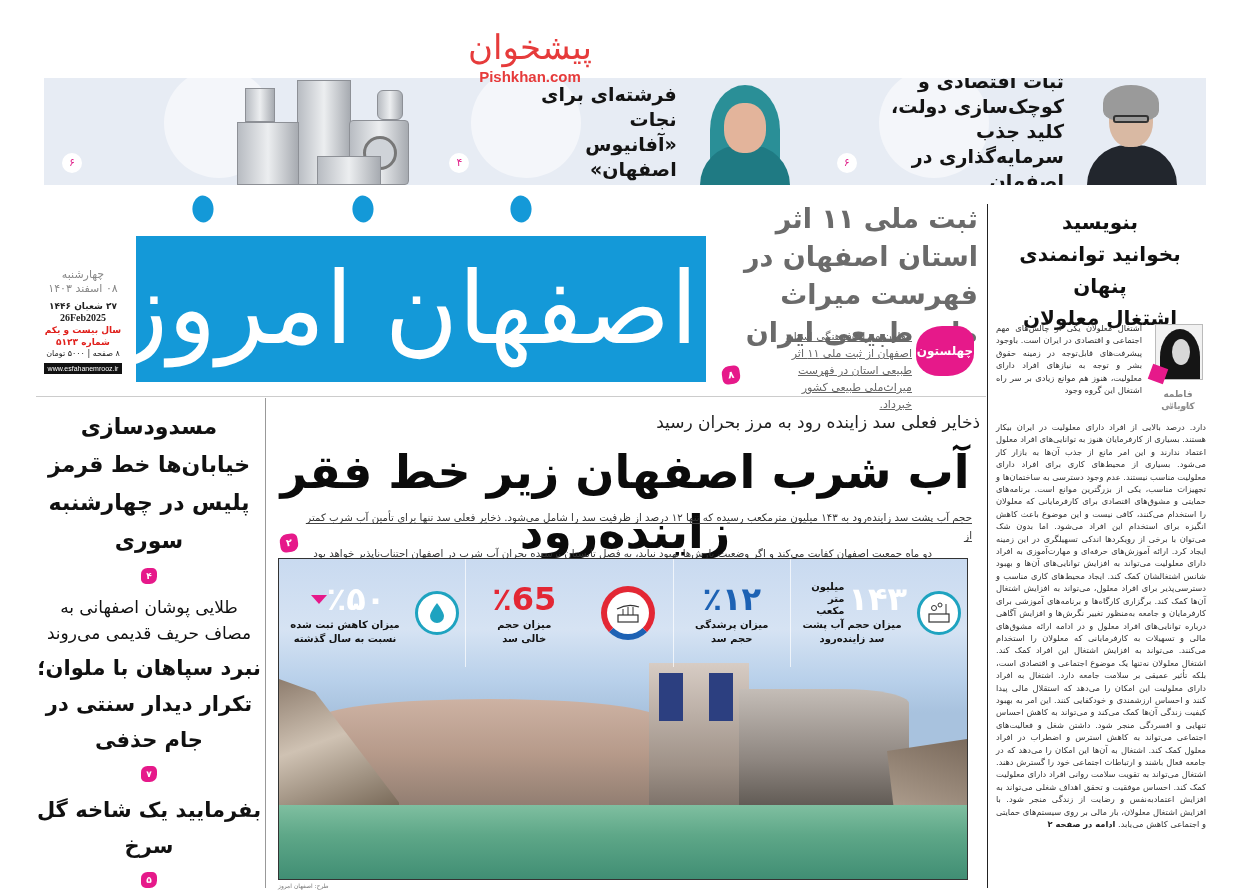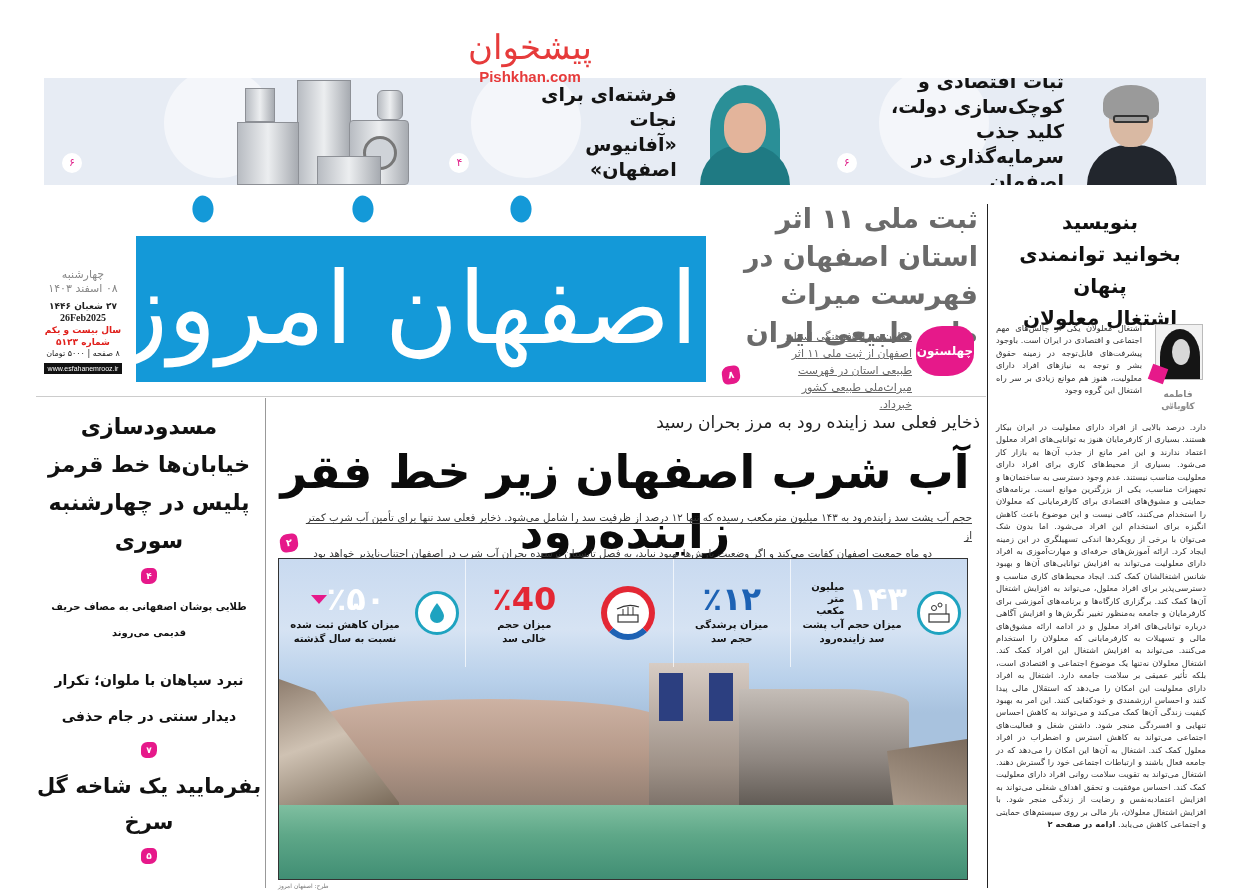--- a/index.html
+++ b/index.html
@@ -66,21 +66,21 @@
     .author-pink { position: absolute; left: 1150px; top: 366px; width: 16px; height: 16px; background: #e6198a; transform: rotate(20deg); }
     .author-name { position: absolute; left: 1148px; top: 388px; width: 60px; text-align: center; font-size: 9px; color: #888; font-weight: bold; line-height: 12px; }
     .author-role { position: absolute; left: 1148px; top: 401px; width: 60px; text-align: center; font-size: 7px; color: #aaa; line-height: 10px; }
     .editorial-body-top { position: absolute; left: 996px; top: 322px; width: 146px; font-size: 8.3px; line-height: 12.4px; color: #333; text-align: justify; }
     .editorial-body { position: absolute; left: 996px; top: 421px; width: 210px; font-size: 8.3px; line-height: 12.4px; color: #333; text-align: justify; }
     .continued { font-weight: bold; color: #222; }
 
     
     .left-col { position: absolute; left: 36px; top: 408px; width: 226px; text-align: center; }
     .lc-title { font-weight: bold; font-size: 22px; line-height: 38px; color: #111; }
-    .lc-kicker { font-weight: bold; font-size: 10px; line-height: 26px; color: #111; }
+    .lc-kicker { font-weight: normal; font-size: 17px; line-height: 26px; color: #111; }
     .lc-badge { display: inline-block; width: 16px; height: 16px; background: #e6198a; color: #fff; font-size: 9px; font-weight: bold; line-height: 16px; border-radius: 40% 30% 45% 30%; margin: 8px 0 10px; }
 
     
     .lead-kicker { position: absolute; left: 270px; top: 410px; width: 710px; text-align: right; font-size: 17px; color: #222; line-height: 24px; }
     .lead-title { position: absolute; left: 270px; top: 442px; width: 710px; text-align: center; font-weight: bold; font-size: 46px; line-height: 60px; color: #0b0b0b; letter-spacing: -1px; }
     .lead-sum { position: absolute; left: 300px; top: 509px; width: 672px; text-align: right; font-size: 10.2px; line-height: 18px; color: #333; }
     .lead-sum span { border-bottom: 1px solid #444; }
 
     .infographic { position: absolute; left: 278px; top: 558px; width: 690px; height: 322px; overflow: hidden; border: 1px solid #333;
       background: linear-gradient(180deg,#c9daf0 0%,#d6e3f3 22%,#b8d0ea 38%,#a8c2de 48%); }
@@ -197,21 +197,21 @@
 <div class="editorial-body-top">اشتغال معلولان یکی از چالش‌های مهم اجتماعی و اقتصادی در ایران است. باوجود پیشرفت‌های قابل‌توجه در زمینه حقوق بشر و توجه به نیازهای افراد دارای معلولیت، هنوز هم موانع زیادی بر سر راه اشتغال این گروه وجود</div>
 <div class="editorial-body">
   <span>دارد. درصد بالایی از افراد دارای معلولیت در ایران بیکار هستند. بسیاری از کارفرمایان هنوز به توانایی‌های افراد معلول اعتماد ندارند و این امر مانع از جذب آن‌ها به بازار کار می‌شود. بسیاری از محیط‌های کاری برای افراد دارای معلولیت مناسب نیستند. عدم وجود دسترسی به ساختمان‌ها و تجهیزات مناسب، یکی از بزرگترین موانع است. برنامه‌های حمایتی و مشوق‌های اقتصادی برای کارفرمایانی که معلولان را استخدام می‌کنند، کافی نیست و این موضوع باعث کاهش انگیزه برای استخدام این افراد می‌شود. اما بدون شک می‌توان با برخی از رویکردها اندکی تسهیلگری در این زمینه ایجاد کرد. ارائه آموزش‌های حرفه‌ای و مهارت‌آموزی به افراد دارای معلولیت می‌تواند به افزایش توانایی‌های آن‌ها و بهبود شانس اشتغالشان کمک کند. ایجاد محیط‌های کاری مناسب و دسترسی‌پذیر برای افراد معلول، می‌تواند به افزایش اشتغال آن‌ها کمک کند. برگزاری کارگاه‌ها و برنامه‌های آموزشی برای کارفرمایان و جامعه به‌منظور تغییر نگرش‌ها و افزایش آگاهی درباره توانایی‌های افراد معلول و در ادامه ارائه مشوق‌های مالی و تسهیلات به کارفرمایانی که معلولان را استخدام می‌کنند. می‌تواند به افزایش اشتغال این افراد کمک کند. اشتغال معلولان نه‌تنها یک موضوع اجتماعی و اقتصادی است، بلکه تأثیر عمیقی بر سلامت جامعه دارد. اشتغال به افراد دارای معلولیت این امکان را می‌دهد که استقلال مالی پیدا کنند و احساس ارزشمندی و خودکفایی کنند. این امر به بهبود کیفیت زندگی آن‌ها کمک می‌کند و می‌تواند به کاهش احساس تنهایی و افسردگی منجر شود. داشتن شغل و فعالیت‌های اجتماعی می‌تواند به کاهش استرس و اضطراب در افراد معلول کمک کند. اشتغال به آن‌ها این امکان را می‌دهد که در جامعه فعال باشند و ارتباطات اجتماعی خود را گسترش دهند. اشتغال می‌تواند به تقویت سلامت روانی افراد دارای معلولیت کمک کند. احساس موفقیت و تحقق اهداف شغلی می‌تواند به افزایش اعتمادبه‌نفس و رضایت از زندگی منجر شود. با افزایش اشتغال معلولان، بار مالی بر روی سیستم‌های حمایتی و اجتماعی کاهش می‌یابد.</span>
   <span class="continued">ادامه در صفحه ۲</span>
 </div>
 
 <div class="left-col">
   <div class="lc-title">مسدودسازی خیابان‌ها خط قرمز پلیس در چهارشنبه سوری</div>
   <div class="lc-badge">۴</div>
   <div class="lc-kicker">طلایی پوشان اصفهانی به مصاف حریف قدیمی می‌روند</div>
-  <div class="lc-title" style="font-size:14px; line-height:36px; margin-top:16px;">نبرد سپاهان با ملوان؛ تکرار دیدار سنتی در جام حذفی</div>
+  <div class="lc-title" style="font-size:21px; line-height:36px; margin-top:4px;">نبرد سپاهان با ملوان؛ تکرار دیدار سنتی در جام حذفی</div>
   <div class="lc-badge">۷</div>
   <div class="lc-title" style="font-size:21px; line-height:36px;">بفرمایید یک شاخه گل سرخ</div>
   <div class="lc-badge">۵</div>
 </div>
 
 <div class="lead-kicker">ذخایر فعلی سد زاینده رود به مرز بحران رسید</div>
 <div class="lead-title">آب شرب اصفهان زیر خط فقر زاینده‌رود</div>
 <div class="lead-sum">
   <div><span>حجم آب پشت سد زاینده‌رود به ۱۴۳ میلیون مترمکعب رسیده که تنها ۱۲ درصد از ظرفیت سد را شامل می‌شود. ذخایر فعلی سد تنها برای تأمین آب شرب کمتر از</span></div>
   <div style="padding-right:40px;"><span>دو ماه جمعیت اصفهان کفایت می‌کند و اگر وضعیت بارش‌ها بهبود نیابد، به فصل تابستان نرسیده بحران آب شرب در اصفهان اجتناب‌ناپذیر خواهد بود</span></div>
@@ -264,21 +264,21 @@
             <path d="M3 8 Q14 2 25 6" fill="none" stroke="#333" stroke-width="1.2"></path>
             <line x1="9" y1="8" x2="9" y2="14" stroke="#333"></line>
             <line x1="14" y1="6" x2="14" y2="14" stroke="#333"></line>
             <line x1="19" y1="6" x2="19" y2="14" stroke="#333"></line>
           </svg>
       </div>
     </div>
 
     <div class="stat">
       <div>
-        <div class="val" style="color:#e32734;">٪40</div>
+        <div class="val" style="color:#e32734;">٪65</div>
         <div class="lbl" style="width:60px; margin:0 auto;">میزان حجم خالی سد</div>
       </div>
     </div>
 
     <div class="stat">
       <div class="icon-circle">
         <svg width="18" height="22" viewBox="0 0 18 22">
             <path d="M9 1 C9 1 2 10 2 14 A7 7 0 0 0 16 14 C16 10 9 1 9 1 Z" fill="#1ea3c0"></path>
           </svg>
       </div>

